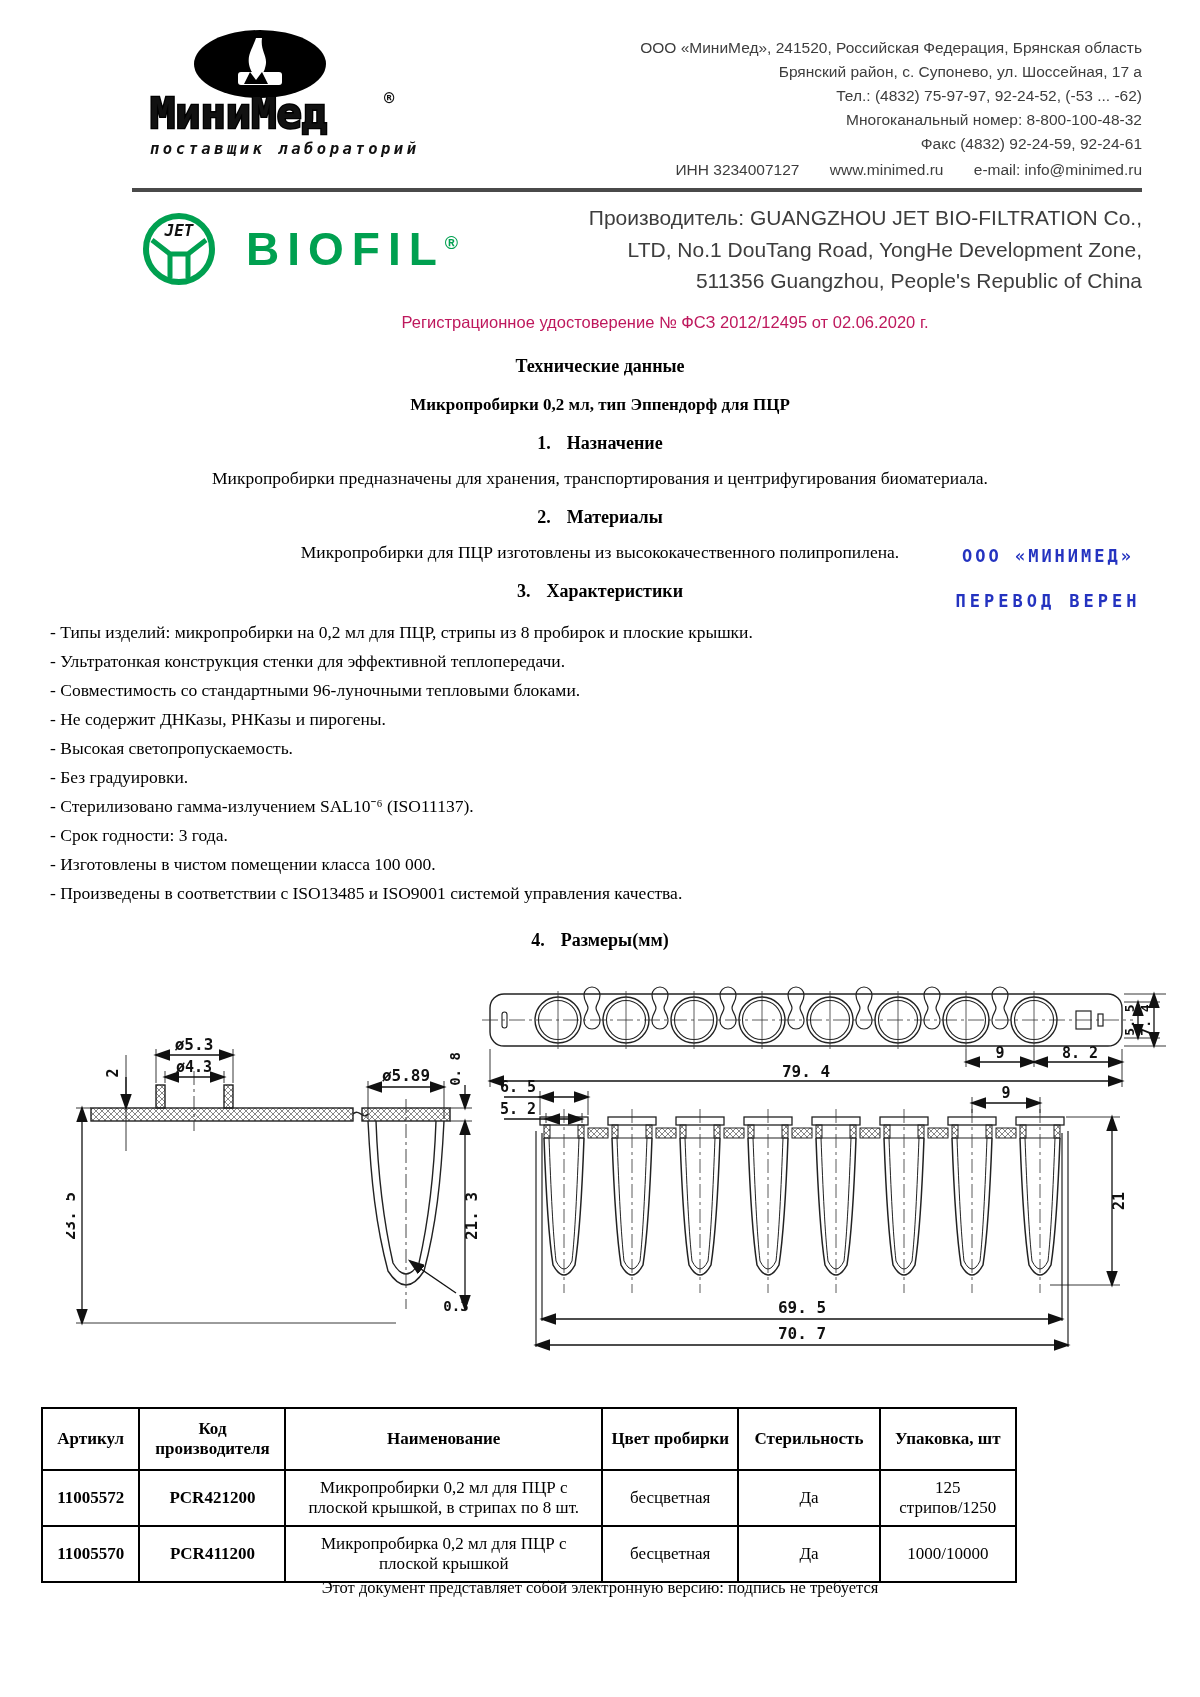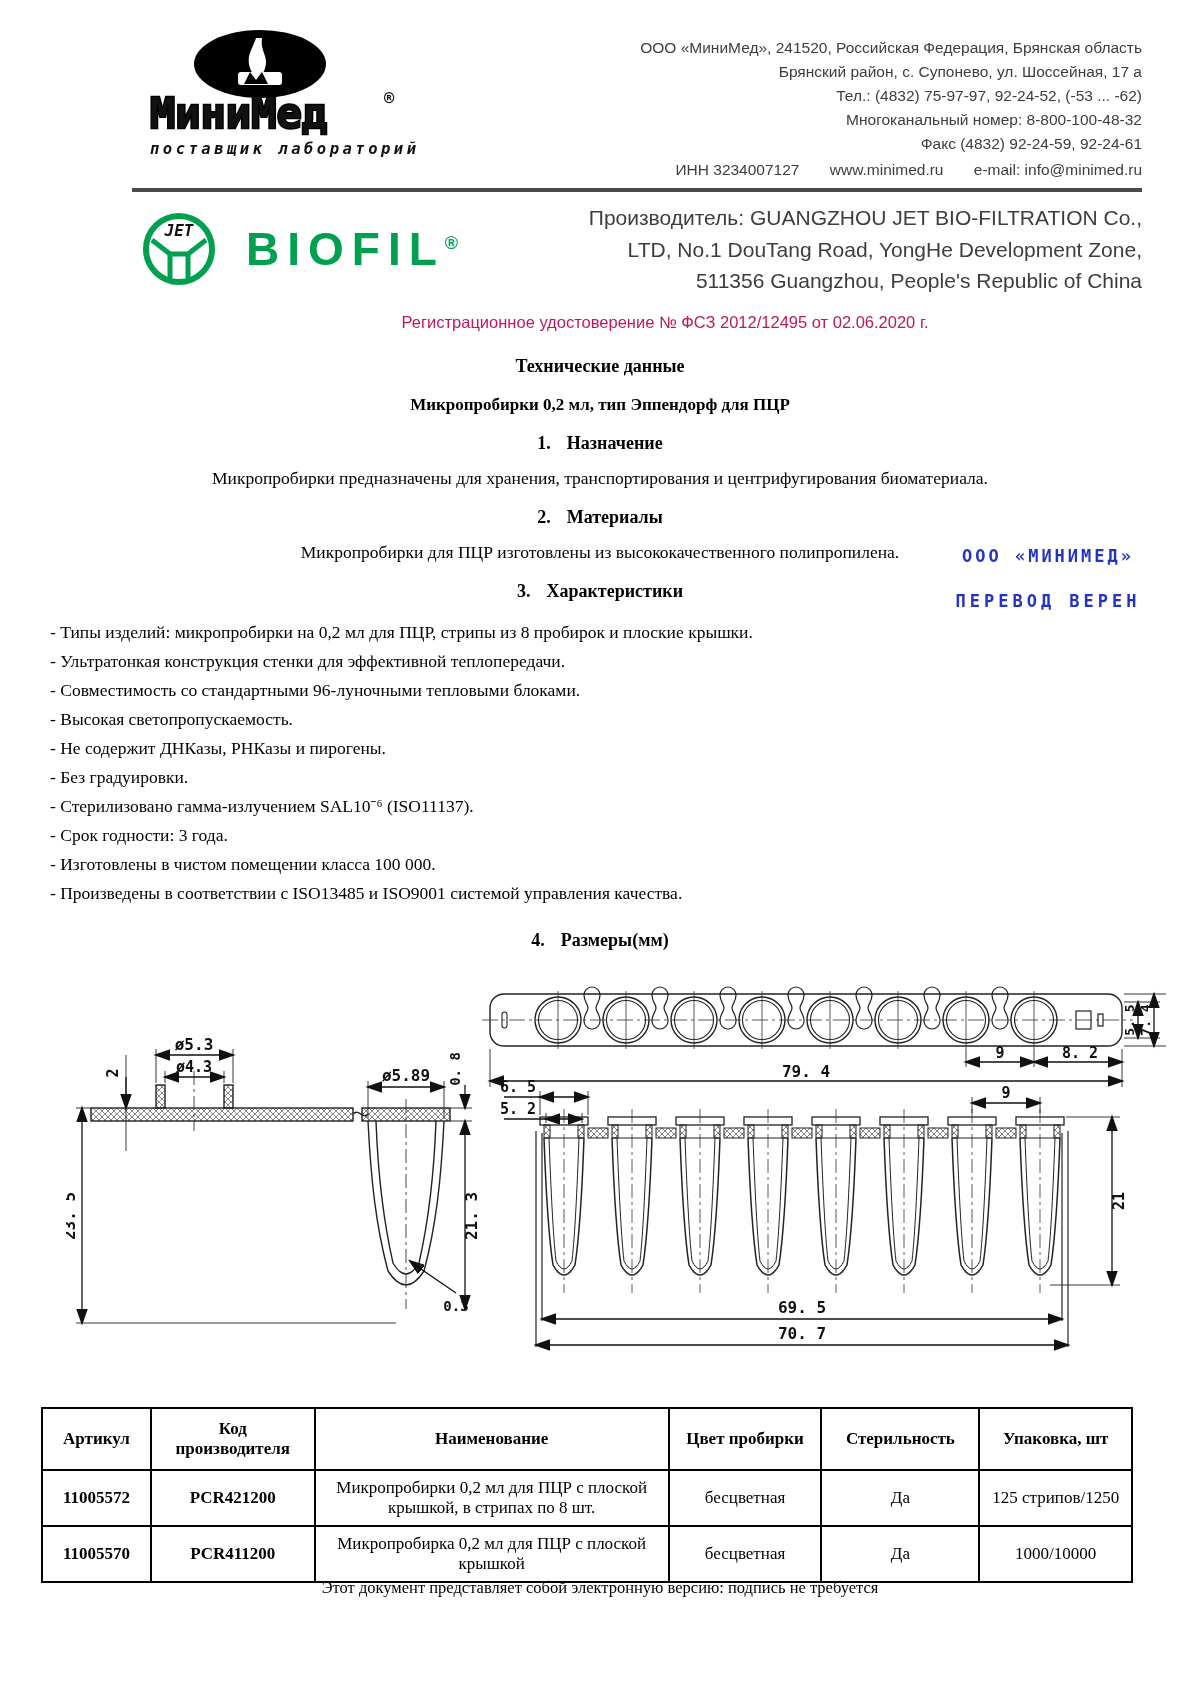--- a/index.html
+++ b/index.html
@@ -52,21 +52,21 @@
   
   .drawings { position:relative; height:420px; margin-top:10px; }
   .drawing-single { position:absolute; left:66px; top:0; }
   .drawing-strip-top { position:absolute; left:478px; top:8px; }
   .drawing-strip-side { position:absolute; left:478px; top:118px; }
   svg text {
     font-family:"DejaVu Sans Mono", monospace; font-weight:bold; fill:#111;
   }
   
   .spec-table {
-    width:1092px; margin:26px 0 0 41px; border-collapse:collapse;
+    width:976px; margin:26px 0 0 41px; border-collapse:collapse;
     font-size:17px;
   }
   .spec-table th, .spec-table td {
     border:2px solid #000; text-align:center; vertical-align:middle; padding:6px 8px;
   }
   .spec-table th { font-weight:bold; height:62px; }
   .spec-table td { height:56px; }
   .cell-bold { font-weight:bold; }
   col.c-article { width:10%; } col.c-code { width:15%; } col.c-name { width:32.5%; }
   col.c-color { width:14%; } col.c-sterile { width:14.5%; } col.c-pack { width:14%; }
@@ -142,22 +142,22 @@
   <div class="section-body">Микропробирки для ПЦР изготовлены из высококачественного полипропилена.</div>
 
   <div class="section-heading">
     <span class="sec-num">3.</span><span>Характеристики</span>
   </div>
 
   <div class="char-list">
     <div>- Типы изделий: микропробирки на 0,2 мл для ПЦР, стрипы из 8 пробирок и плоские крышки.</div>
     <div>- Ультратонкая конструкция стенки для эффективной теплопередачи.</div>
     <div>- Совместимость со стандартными 96-луночными тепловыми блоками.</div>
+    <div>- Не содержит ДНКазы, РНКазы и пирогены.</div>
     <div>- Высокая светопропускаемость.</div>
-    <div>- Не содержит ДНКазы, РНКазы и пирогены.</div>
     <div>- Без градуировки.</div>
     <div>- Стерилизовано гамма-излучением SAL10⁻⁶ (ISO11137).</div>
     <div>- Срок годности: 3 года.</div>
     <div>- Изготовлены в чистом помещении класса 100 000.</div>
     <div>- Произведены в соответствии с ISO13485 и ISO9001 системой управления качества.</div>
   </div>
 
   <div class="stamp">
     <div>ООО «МИНИМЕД»</div>
     <div class="stamp-line2">ПЕРЕВОД ВЕРЕН</div>

